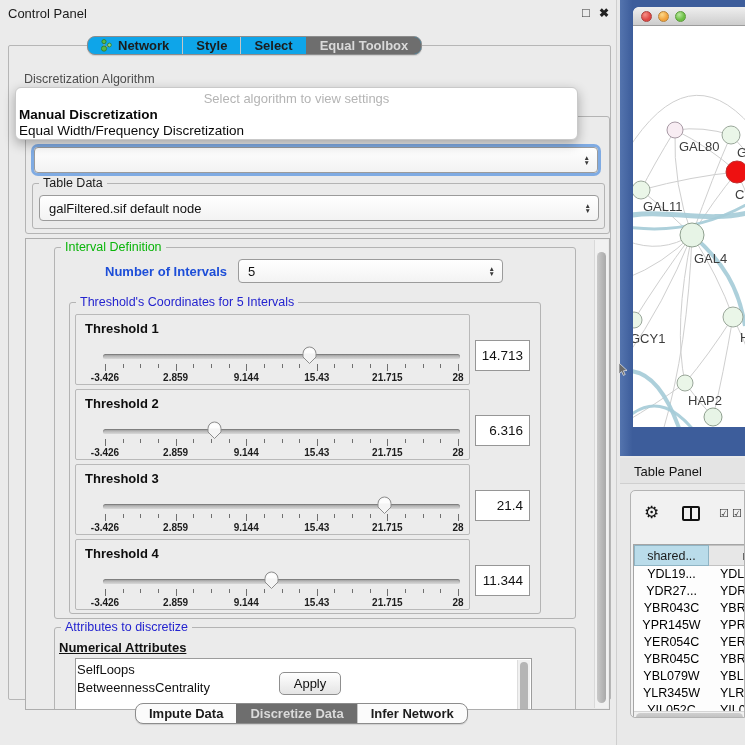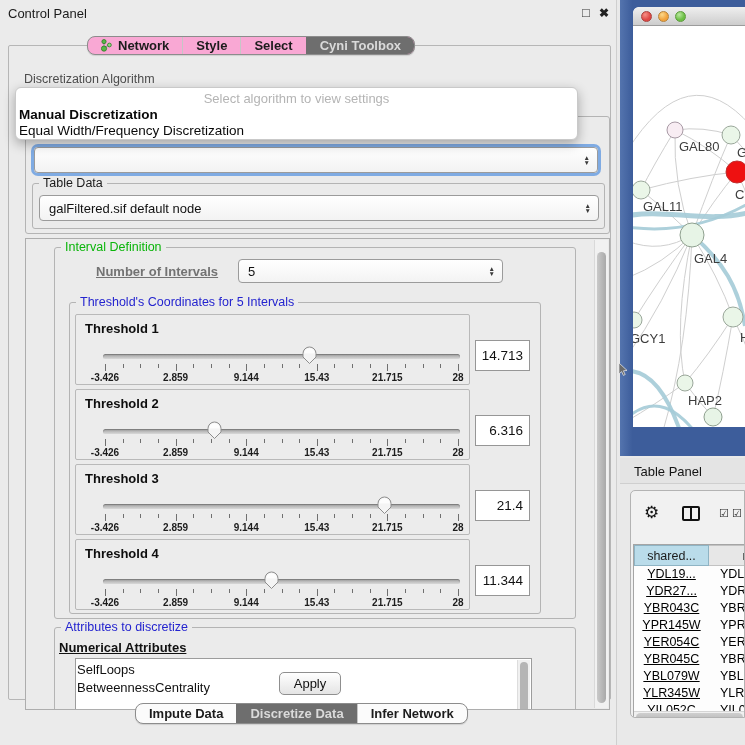--- a/index.html
+++ b/index.html
@@ -11,21 +11,21 @@
   #control-panel { left:0; top:0; width:617px; height:745px; background:#ebebeb; border-right:1px solid #cfcfcf; }
   #cp-titlebar { left:0; top:0; width:617px; height:26px; }
   #cp-title { left:8px; top:6px; font-size:13px; color:#1b1b1b; }
   #cp-float { left:578px; top:5px; font-size:13px; color:#333; width:16px; text-align:center; cursor:default; }
   #cp-close { left:596px; top:6px; font-size:12px; font-weight:bold; color:#222; width:16px; text-align:center; cursor:default; }
 
   
   #cp-body { left:8px; top:45px; width:603px; height:655px; border:1px solid #b6b6b6; border-radius:2px; background:#ebebeb; }
 
   
-  #top-tabs { left:87px; top:36px; height:19px; display:flex; border:1px solid #8c8c8c; border-radius:8px; overflow:hidden; background:#f9a8d4; z-index:6; box-shadow:0 1px 1px rgba(0,0,0,.12); }
+  #top-tabs { left:87px; top:36px; height:19px; display:flex; border:1px solid #8c8c8c; border-radius:8px; overflow:hidden; background:#0ea5e9; z-index:6; box-shadow:0 1px 1px rgba(0,0,0,.12); }
   .tab { display:flex; align-items:center; padding:0 13px; font-size:13px; font-weight:bold; color:#1c1c1c; border-left:1px solid #c6c6c6; height:100%; white-space:nowrap; }
   .tab:first-child { border-left:none; }
   .tab.selected { background:#6e6e6e; color:#dadada; border-left-color:#6e6e6e; }
   .tab .neticon { margin-right:6px; display:inline-flex; }
 
   
   .group { position:absolute; border:1px solid #b4b4b4; border-radius:3px; }
   .gtitle { position:absolute; top:-8px; left:6px; background:#ebebeb; padding:0 4px; font-size:12.5px; white-space:nowrap; }
   .gt-black { color:#1a1a1a; }
   .gt-green { color:#0ab50a; }
@@ -40,21 +40,21 @@
   #td-group { left:6px; top:66px; width:573px; height:46px; }
   #td-combo { left:6px; top:11px; width:560px; height:26px; }
 
   
   #scrollpane { left:16px; top:192px; width:585px; height:472px; border:1px solid #adadad; background:#ebebeb; overflow:hidden; }
   .vscroll { position:absolute; top:1px; right:1px; bottom:1px; width:14px; background:#f1f1f1; border-left:1px solid #d9d9d9; }
   .vscroll .thumb { position:absolute; left:2px; width:9px; border-radius:5px; background:linear-gradient(90deg,#c9c9c9,#a9a9a9); }
   #main-vthumb { top:12px; bottom:5px; }
 
   #interval-group { left:28px; top:8px; width:522px; height:372px; }
-  #noi-label { left:41px; top:16px; font-size:13px; font-weight:bold; color:#737373;text-decoration:underline; }
+  #noi-label { left:50px; top:16px; font-size:13px; font-weight:bold; color:#1d4ed8; }
   #noi-combo { left:183px; top:11px; width:265px; height:24px; }
 
   #thr-group { left:14px; top:54px; width:472px; height:312px; }
   .thr-box { position:absolute; left:5px; width:395px; height:71px; border:1px solid #b9b9b9; border-radius:2px; background:#ececec; }
   .thr-title { position:absolute; left:9px; top:6px; font-size:13px; font-weight:bold; color:#0d0d0d; }
   .thr-track { position:absolute; left:27px; top:39px; width:357px; height:5px; border-radius:3px; background:linear-gradient(#9e9e9e,#d9d9d9); box-shadow:inset 0 1px 1px rgba(0,0,0,.25); }
   .thr-zone { position:absolute; left:29px; top:27px; width:353px; height:24px; }
   .thr-thumb { position:absolute; top:3px; width:17px; height:20px; margin-left:-8px; }
   .thr-ticks { position:absolute; left:29px; top:49px; width:353px; height:8px; }
   .thr-ticks i { position:absolute; width:1px; background:#6f6f6f; top:0; }
@@ -106,21 +106,21 @@
   #tp-check1 { left:88px; }
   #tp-check2 { left:101px; }
 
   #tp-table { position:absolute; left:2px; top:53px; width:113px; height:182px; background:#fdfdfd; border:1px solid #a5a5a5; border-right:none; overflow:hidden; }
   #tp-headrow { position:absolute; left:0; top:0; height:21px; width:200px; display:flex; }
   .tp-hcell { height:21px; font-size:12.5px; color:#1c1c1c; display:flex; align-items:center; justify-content:center; }
   #tp-hcell1 { width:75px; background:#badcea; border:1px solid #8fb4c4; }
   #tp-hcell2 { width:82px; background:#e7e7e7; border:1px solid #c2c2c2; border-left:none; }
   #tp-rows { position:absolute; left:0; top:21px; width:200px; }
   .tp-row { display:flex; height:17px; }
-  .tp-c1 { width:75px; text-align:center; font-size:12.5px; color:#000; line-height:17px;text-decoration:underline; }
+  .tp-c1 { width:75px; text-align:center; font-size:12.5px; color:#000; line-height:17px; }
   .tp-c2 { width:82px; padding-left:11px; font-size:12.5px; color:#000; line-height:17px; }
   #tp-hscroll { position:absolute; left:0px; bottom:2px; width:113px; height:12px; background:#f0f0f0; border-top:1px solid #d5d5d5; }
   #tp-hthumb { position:absolute; left:2px; top:1px; height:9px; width:107px; border-radius:5px; background:linear-gradient(#cfcfcf,#b3b3b3); }
 
   #mouse-cursor { left:619px; top:363px; z-index:60; }
 </style>
 </head>
 <body>
 
 <div class="abs" id="control-panel">
@@ -370,21 +370,21 @@
         </span>
         <span>Network</span>
       </div>
       <div class="tab">
         <span>Style</span>
       </div>
       <div class="tab">
         <span>Select</span>
       </div>
       <div class="tab selected">
-        <span>Cyni Toolbox</span>
+        <span>Equal Toolbox</span>
       </div>
     </div>
 
   <div class="abs" id="bottom-tabs">
       <div class="tab">
         <span>Impute Data</span>
       </div>
       <div class="tab selected">
         <span>Discretize Data</span>
       </div>

